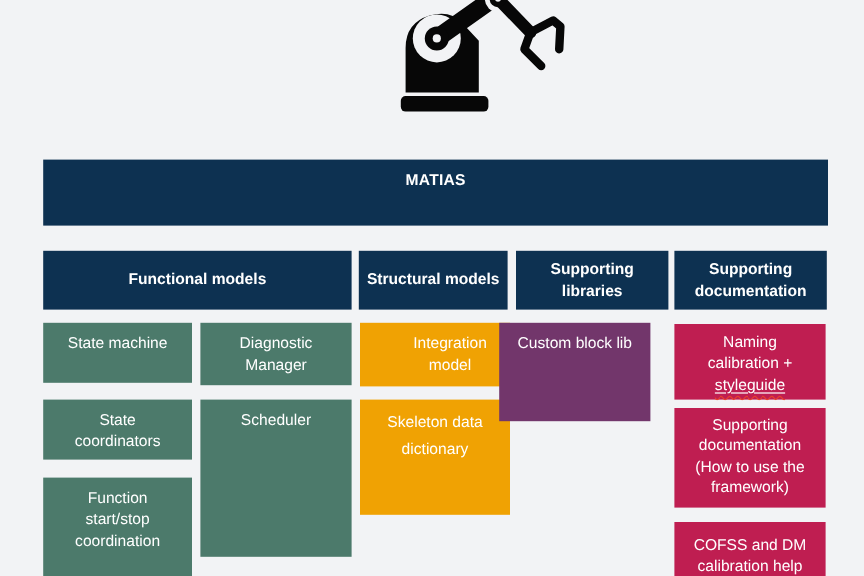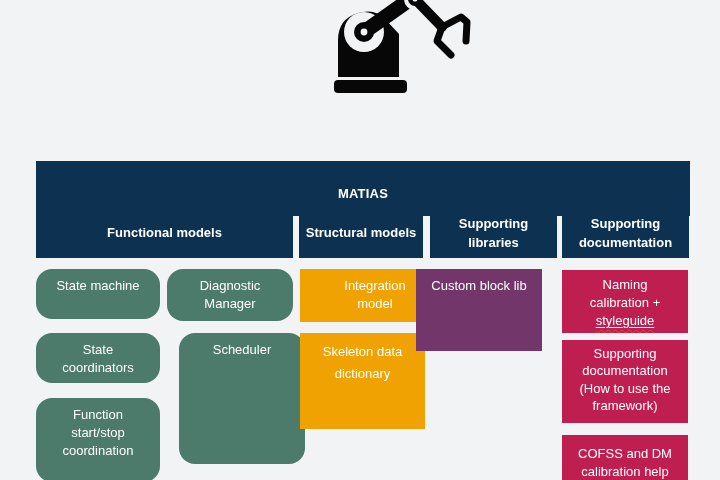--- a/index.html
+++ b/index.html
@@ -11,25 +11,25 @@
     position: relative;
     width: 720px;
     height: 480px;
     background: var(--bg, #F2F3F5);
     overflow: hidden;
   }
   .abs { position: absolute; box-sizing: border-box; }
 
   
   .root-bar {
-    left: 36px; top: 161px; width: 654px; height: 55px;
+    left: 36px; top: 133px; width: 654px; height: 55px;
     background: var(--navy, #0D3151);
     color: var(--text, #fff);
     font-weight: bold; font-size: 13px;
-    text-align: center; padding-top: 25px;
+    text-align: center; padding-top: 9px;
     letter-spacing: 0.2px;
   }
 
   
   .col-header {
     top: 209px; height: 49px;
     background: var(--navy, #0D3151);
     color: var(--text, #fff);
     font-weight: bold; font-size: 13px; line-height: 1.4;
     display: flex; align-items: center; justify-content: center;
@@ -40,29 +40,29 @@
   .hdr-libraries     { left: 430px; width: 127px; }
   .hdr-documentation { left: 562px; width: 127px; }
 
   
   .box {
     color: var(--text, #fff);
     font-size: 13px; line-height: 1.38;
     text-align: center;
     padding: 8px 11px 0 11px;
   }
-  .box.green   { background: var(--green, #4C7A6B); border-radius: 16px; }
+  .box.green   { background: var(--green, #4C7A6B); }
   .box.orange  { background: var(--orange, #F0A203); }
   .box.purple  { background: var(--purple, #72366B); }
   .box.crimson { background: var(--crimson, #BF1E51); }
 
   .b-state-machine   { left: 36px;  top: 269px; width: 124px; height: 50px; }
   .b-diag-manager    { left: 167px; top: 269px; width: 126px; height: 52px; }
   .b-state-coords    { left: 36px;  top: 333px; width: 124px; height: 50px; }
-  .b-scheduler       { left: 179px; top: 333px; width: 126px; height: 131px; }
+  .b-scheduler       { left: 167px; top: 333px; width: 126px; height: 131px; }
   .b-function-coord  { left: 36px;  top: 398px; width: 124px; height: 84px; }
   .b-integration     { left: 300px; top: 269px; width: 125px; height: 53px; padding-left: 36px; }
   .b-skeleton        { left: 300px; top: 333px; width: 125px; height: 96px; line-height: 1.68; }
   .b-custom-block    { left: 416px; top: 269px; width: 126px; height: 82px; }
   .b-naming          { left: 562px; top: 270px; width: 126px; height: 63px; padding-top: 6px; }
   .b-supp-docs       { left: 562px; top: 340px; width: 126px; height: 83px; padding-top: 5px; line-height: 1.33; }
   .b-cofss           { left: 562px; top: 435px; width: 126px; height: 58px; padding-top: 10px; }
 
   .u-solid { text-decoration: underline; text-decoration-thickness: 1px; text-underline-offset: 2px; }
   .u-wavy  {

